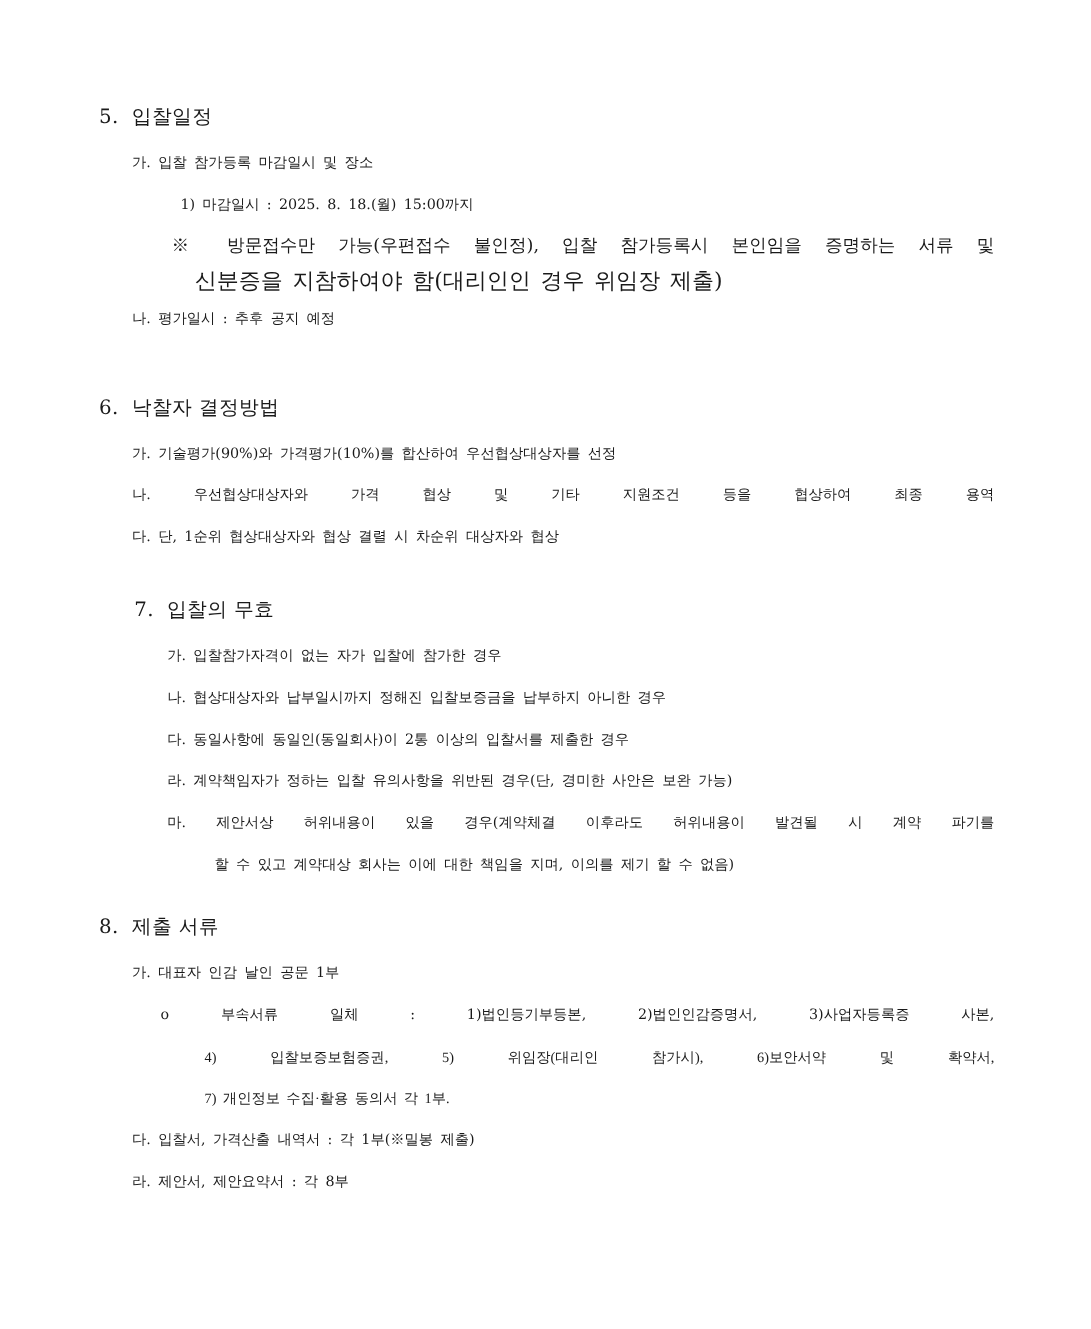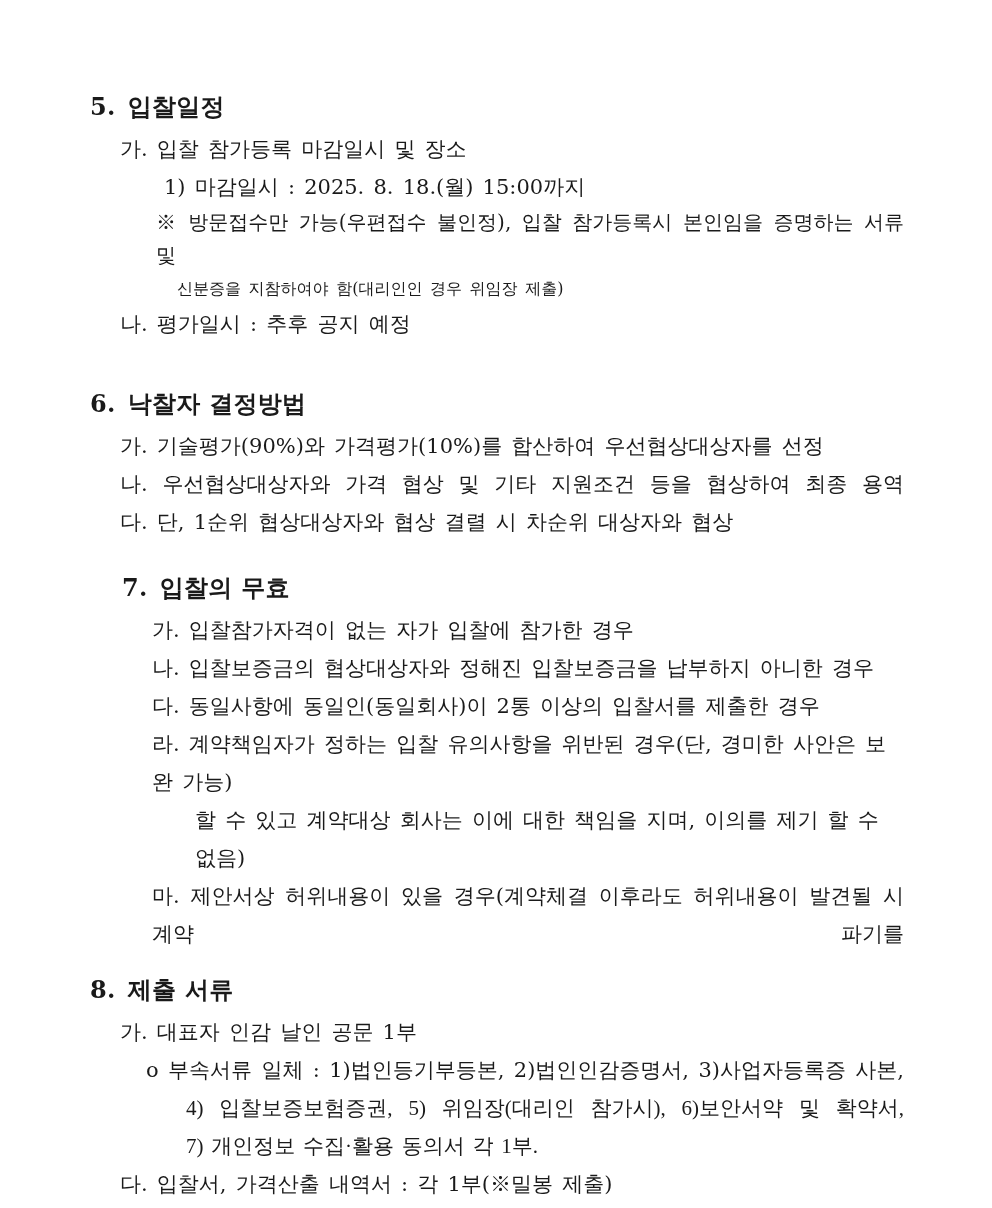--- a/index.html
+++ b/index.html
@@ -19,42 +19,42 @@
     left: 90px;
     top: 86px;
     width: 814px;
   }
   .section { margin-bottom: 26px; }
   .section:nth-of-type(1) { margin-bottom: 40px; }
   .section:nth-of-type(2) { margin-bottom: 26px; }
   .section:nth-of-type(3) { margin-bottom: 16px; margin-left: 32px; }
 
   .sec-head {
-    font-size: 24px;
-    font-weight: 700;
+    font-size: 18px;
+    font-weight: 400;
     line-height: 42px;
     margin-bottom: 2px;
     letter-spacing: 0.3px;
   }
   .sec-num { margin-right: 12px; }
 
   .line {
-    font-size: 21px;
+    font-size: 13px;
     line-height: 38px;
     word-spacing: 2.5px;
     white-space: normal;
   }
   
   .l1    { padding-left: 30px; }   
   .l1c   { padding-left: 73px; }   
   .l2    { padding-left: 74px; }   
   .o     { padding-left: 56px; }   
   .l3    { padding-left: 96px; font-family: Liberation Serif, serif; }   
-  .note  { padding-left: 66px; font-size: 20px; line-height: 33px; } 
-  .notec { padding-left: 87px; font-size: 16px; line-height: 33px; } 
+  .note  { padding-left: 66px; font-size: 16px; line-height: 33px; } 
+  .notec { padding-left: 87px; font-size: 20px; line-height: 33px; } 
 
   .justify {
     text-align: justify;
     text-align-last: justify;
   }
 </style>
 </head>
 <body style="background: rgb(255, 255, 255); color: rgb(26, 26, 26);">
 
 <div class="doc">
@@ -68,25 +68,25 @@
     </section>
     <section class="section">
       <div class="sec-head"><span class="sec-num">6.</span><span class="sec-title">낙찰자 결정방법</span></div>
       <div class="line l1">가. 기술평가(90%)와 가격평가(10%)를 합산하여 우선협상대상자를 선정</div>
       <div class="line l1 justify">나. 우선협상대상자와 가격 협상 및 기타 지원조건 등을 협상하여 최종 용역</div>
       <div class="line l1">다. 단, 1순위 협상대상자와 협상 결렬 시 차순위 대상자와 협상</div>
     </section>
     <section class="section">
       <div class="sec-head"><span class="sec-num">7.</span><span class="sec-title">입찰의 무효</span></div>
       <div class="line l1">가. 입찰참가자격이 없는 자가 입찰에 참가한 경우</div>
-      <div class="line l1">나. 입찰보증금의 협상대상자와 정해진 입찰보증금을 납부하지 아니한 경우</div>
+      <div class="line l1">나. 협상대상자와 납부일시까지 정해진 입찰보증금을 납부하지 아니한 경우</div>
       <div class="line l1">다. 동일사항에 동일인(동일회사)이 2통 이상의 입찰서를 제출한 경우</div>
       <div class="line l1">라. 계약책임자가 정하는 입찰 유의사항을 위반된 경우(단, 경미한 사안은 보완 가능)</div>
+      <div class="line l1 justify">마. 제안서상 허위내용이 있을 경우(계약체결 이후라도 허위내용이 발견될 시 계약 파기를</div>
       <div class="line l1c">할 수 있고 계약대상 회사는 이에 대한 책임을 지며, 이의를 제기 할 수 없음)</div>
-      <div class="line l1 justify">마. 제안서상 허위내용이 있을 경우(계약체결 이후라도 허위내용이 발견될 시 계약 파기를</div>
     </section>
     <section class="section">
       <div class="sec-head"><span class="sec-num">8.</span><span class="sec-title">제출 서류</span></div>
       <div class="line l1">가. 대표자 인감 날인 공문 1부</div>
       <div class="line o justify">o 부속서류 일체 : 1)법인등기부등본, 2)법인인감증명서, 3)사업자등록증 사본,</div>
       <div class="line l3 justify">4) 입찰보증보험증권, 5) 위임장(대리인 참가시), 6)보안서약 및 확약서,</div>
       <div class="line l3">7) 개인정보 수집·활용 동의서 각 1부.</div>
       <div class="line l1">다. 입찰서, 가격산출 내역서 : 각 1부(※밀봉 제출)</div>
       <div class="line l1">라. 제안서, 제안요약서 : 각 8부</div>
     </section>

